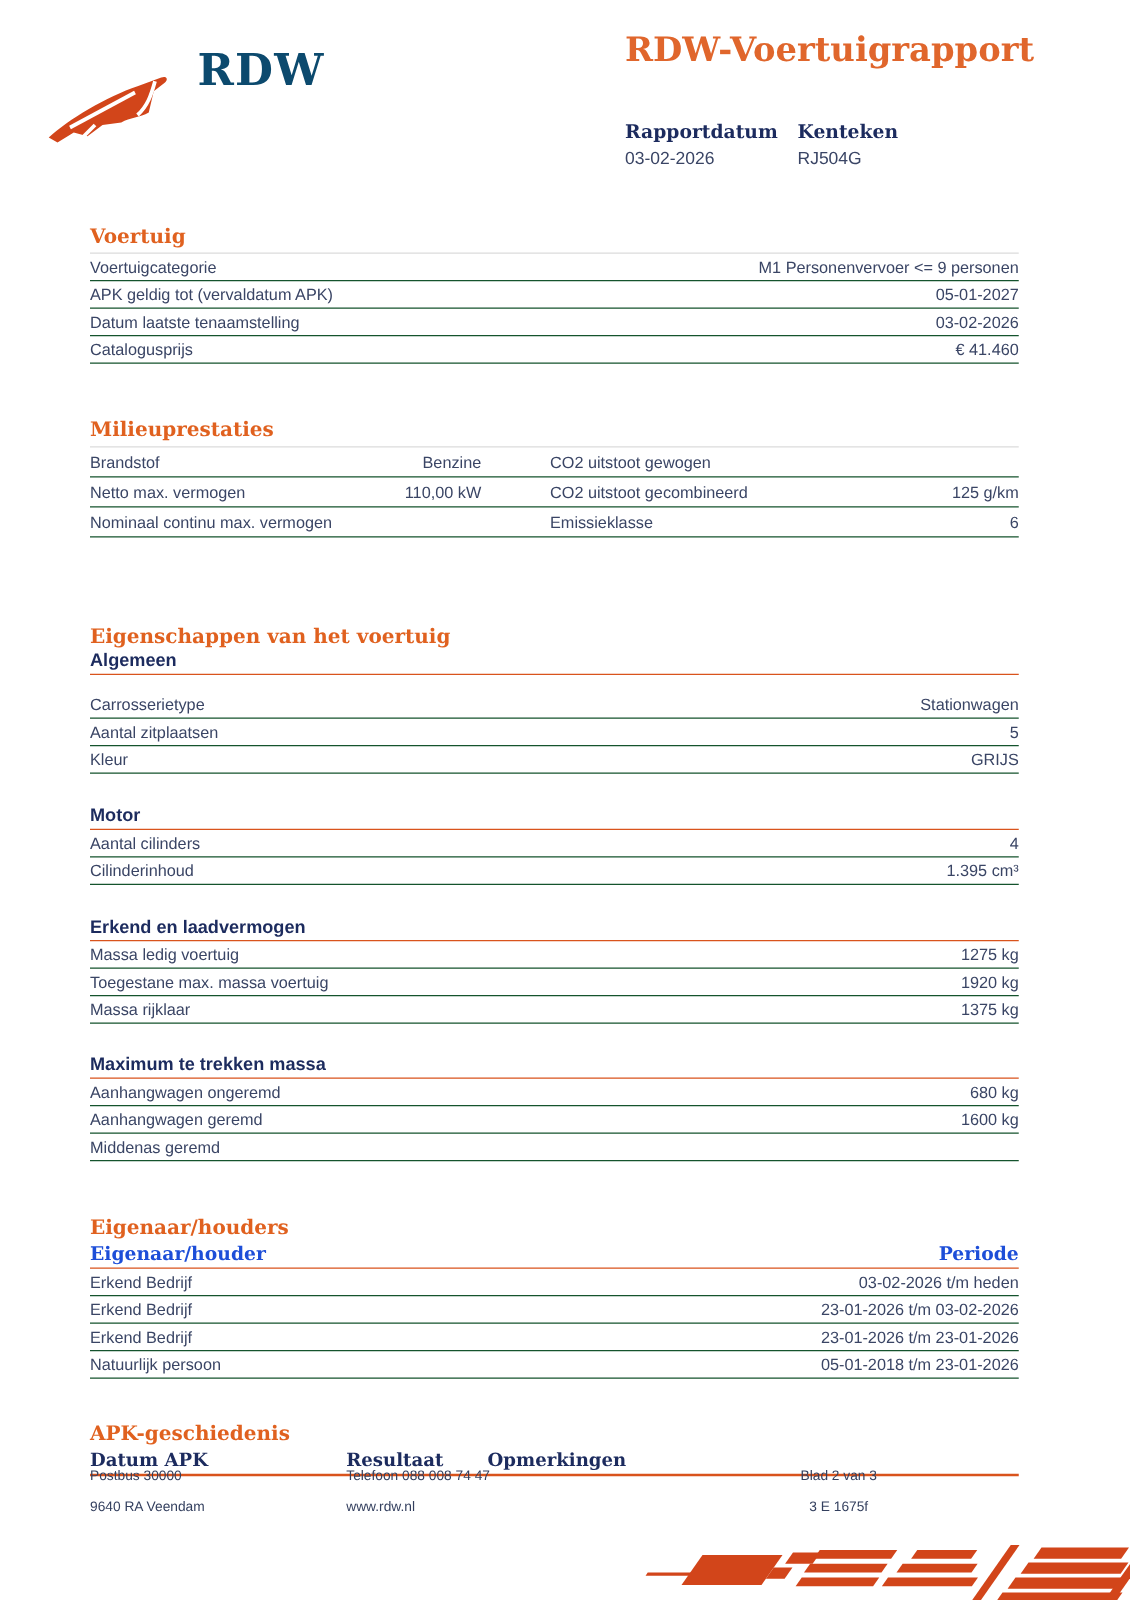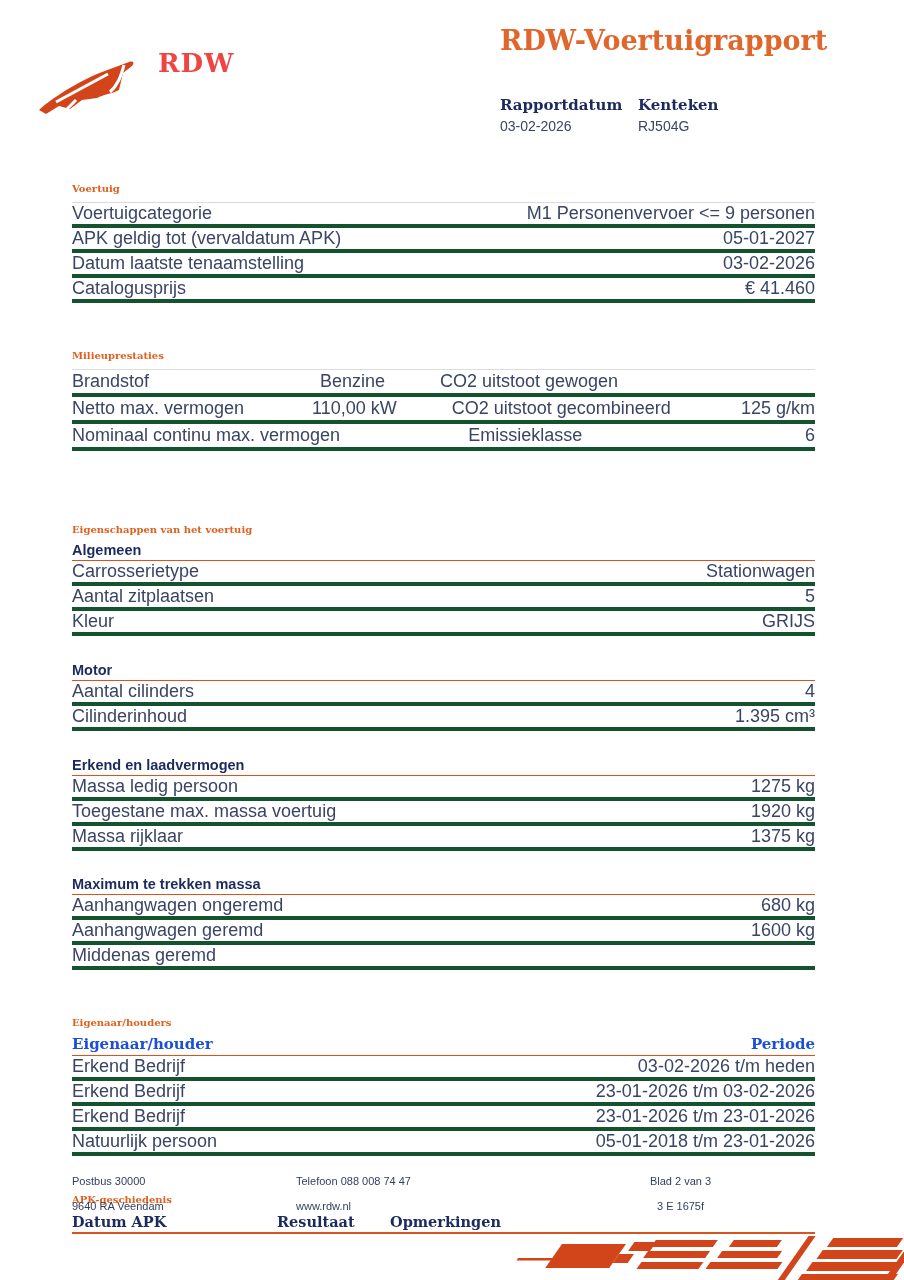--- a/index.html
+++ b/index.html
@@ -5,43 +5,43 @@
   html,body { margin:0; padding:0; background:#ffffff; }
   body {
     width:904px; height:1280px; position:relative; overflow:hidden;
     font-family:"Liberation Sans", sans-serif;
     -webkit-font-smoothing:antialiased;
   }
   .slab { font-family:"DejaVu Serif", serif; font-weight:700; }
 
   
   .flag-logo { position:absolute; left:36px; top:50px; width:108px; height:66px; }
-  .rdw-word  { position:absolute; left:158px; top:36px; font-size:26px; letter-spacing:1px; color:#ef4444;margin-top:12px; }
+  .rdw-word  { position:absolute; left:158px; top:36px; font-size:35px; letter-spacing:1px; color:#0c4a6e; }
   .doc-title { position:absolute; left:500px; top:25px; font-size:27px; color:#E0662C; }
   .meta      { position:absolute; top:96px; }
   .meta-label{ font-size:15px; color:#1C2B5E; }
   .meta-value{ font-size:14px; color:#3A4565; margin-top:4px; }
   .meta-date { left:500px; }
   .meta-kent { left:638px; }
 
   
   .content { position:absolute; left:72px; top:0; width:743px; }
 
-  .sec-title { color:#E0611F; font-size:10px; line-height:16px; }
+  .sec-title { color:#E0611F; font-size:16px; line-height:16px; }
   .sub-title { color:#1C2B5E; font-size:14.5px; font-weight:700; line-height:14px; }
 
   .orange-rule { height:0; border:none; border-top:1.5px solid #D9531C; margin:3px 0 0 0; }
   .orange-rule.thick { border-top-width:2.5px; }
 
   .rows { margin:0; }
   .rows.topline { border-top:1px solid #DCDCDC; margin-top:5px; }
   .row {
     display:flex; align-items:center; height:21px;
-    border-bottom:4px solid #14532d;
-    font-size:18px; color:#3A4565; white-space:nowrap;
+    border-bottom:1px solid #14532d;
+    font-size:13px; color:#3A4565; white-space:nowrap;
   }
   .row .lbl { flex:1; text-align:left; }
   .row .val { text-align:right; }
   .row.tall { height:23px; }
 
   
   .m-l1 { flex:0 0 240px; }
   .m-v1 { flex:0 0 73px; text-align:right; }
   .m-sp { flex:0 0 55px; }
   .m-l2 { flex:0 0 230px; }
@@ -55,30 +55,30 @@
   
   .apk-head { display:flex; font-size:14.5px; color:#1C2B5E; line-height:15px; margin-top:6px; }
   .apk-c1 { flex:0 0 205px; }
   .apk-c2 { flex:0 0 113px; }
   .apk-c3 { flex:1; }
 
   
   .footer { position:absolute; left:72px; width:743px; top:1168px; font-size:11px; color:#333F5E; }
   .f-row { display:flex; height:25px; align-items:center; }
   .f-c1 { flex:0 0 205px; }
-  .f-c2 { flex:0 0 250px;margin-left:19px; }
+  .f-c2 { flex:0 0 250px; }
   .f-c3 { flex:1; text-align:center; }
 
   .wing-pattern { position:absolute; right:0; bottom:0; width:404px; height:46px; }
 
   .mt-voertuig    { margin-top:181px; }
   .mt-milieu      { margin-top:45px; }
   .mt-eigenschap  { margin-top:71px; }
   .mt-algemeen    { margin-top:5px; }
-  .rows-algemeen  { }
+  .rows-algemeen  { margin-top:13px; }
   .mt-motor       { margin-top:27px; }
   .mt-massa       { margin-top:27px; }
   .mt-trekken     { margin-top:26px; }
   .mt-eigenaar    { margin-top:45px; }
   .mt-apk         { margin-top:36px; }
 </style>
 </head>
 <body>
 
 <div>
@@ -177,21 +177,21 @@
       <div class="row">
         <span class="lbl">Cilinderinhoud</span>
         <span class="val">1.395 cm³</span>
       </div>
     </div>
 
     <div class="sub-title mt-massa">Erkend en laadvermogen</div>
     <hr class="orange-rule">
     <div class="rows">
       <div class="row">
-        <span class="lbl">Massa ledig persoon</span>
+        <span class="lbl">Massa ledig voertuig</span>
         <span class="val">1275 kg</span>
       </div>
       <div class="row">
         <span class="lbl">Toegestane max. massa voertuig</span>
         <span class="val">1920 kg</span>
       </div>
       <div class="row">
         <span class="lbl">Massa rijklaar</span>
         <span class="val">1375 kg</span>
       </div>

